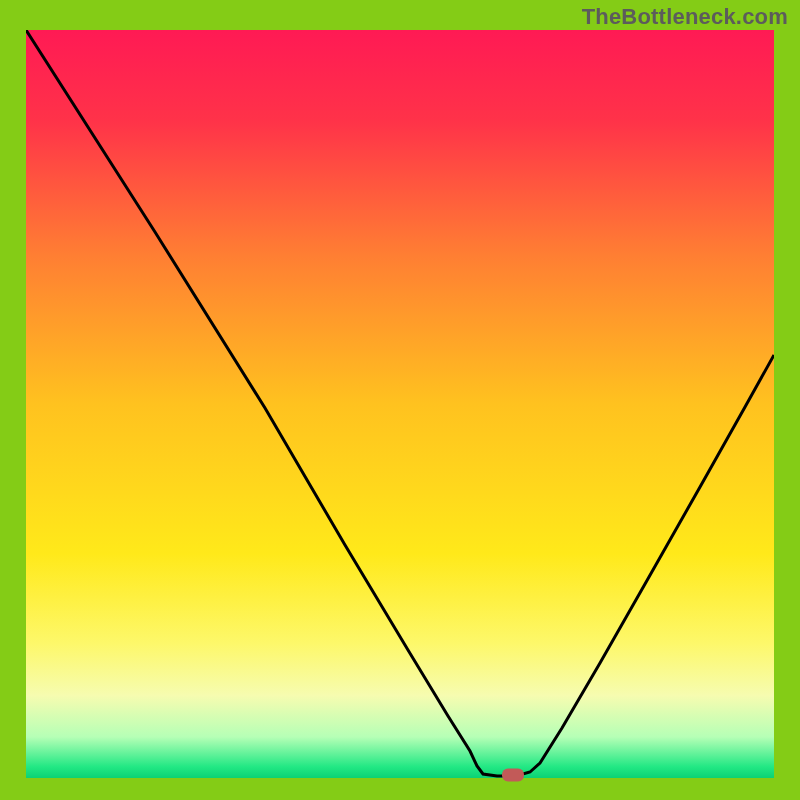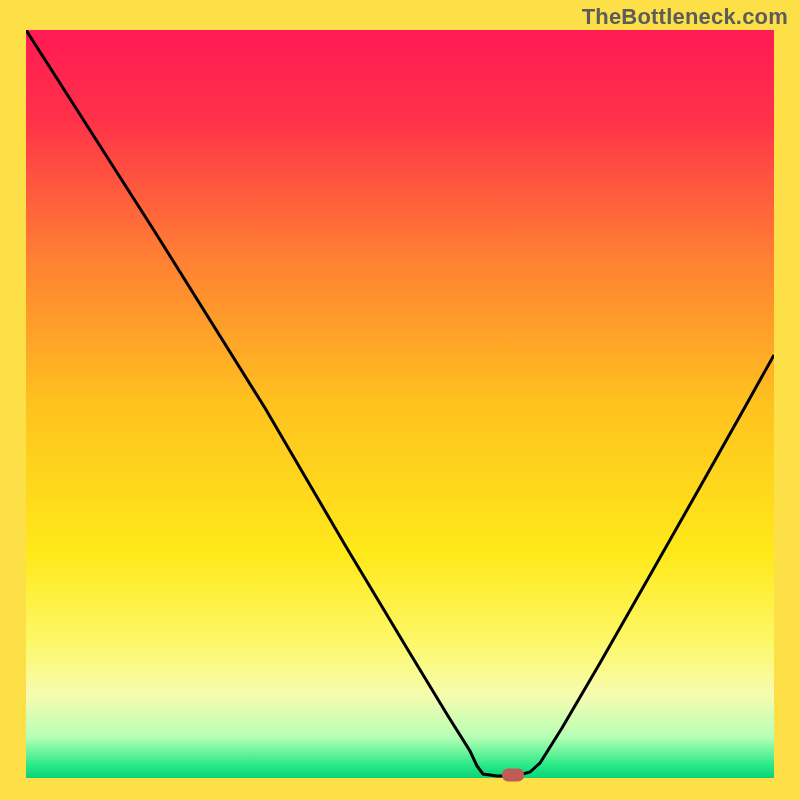--- a/index.html
+++ b/index.html
@@ -9,21 +9,21 @@
     height: 800px;
     background: #000;
     overflow: hidden;
   }
   .frame {
     position: absolute;
     top: 0;
     left: 0;
     width: 800px;
     height: 800px;
-    background: #fde047;
+    background: #84cc16;
   }
   .watermark {
     position: absolute;
     top: 4px;
     right: 12px;
     font-family: Arial, Helvetica, sans-serif;
     font-size: 22px;
     font-weight: bold;
     color: #5c5c5c;
     letter-spacing: 0.2px;

